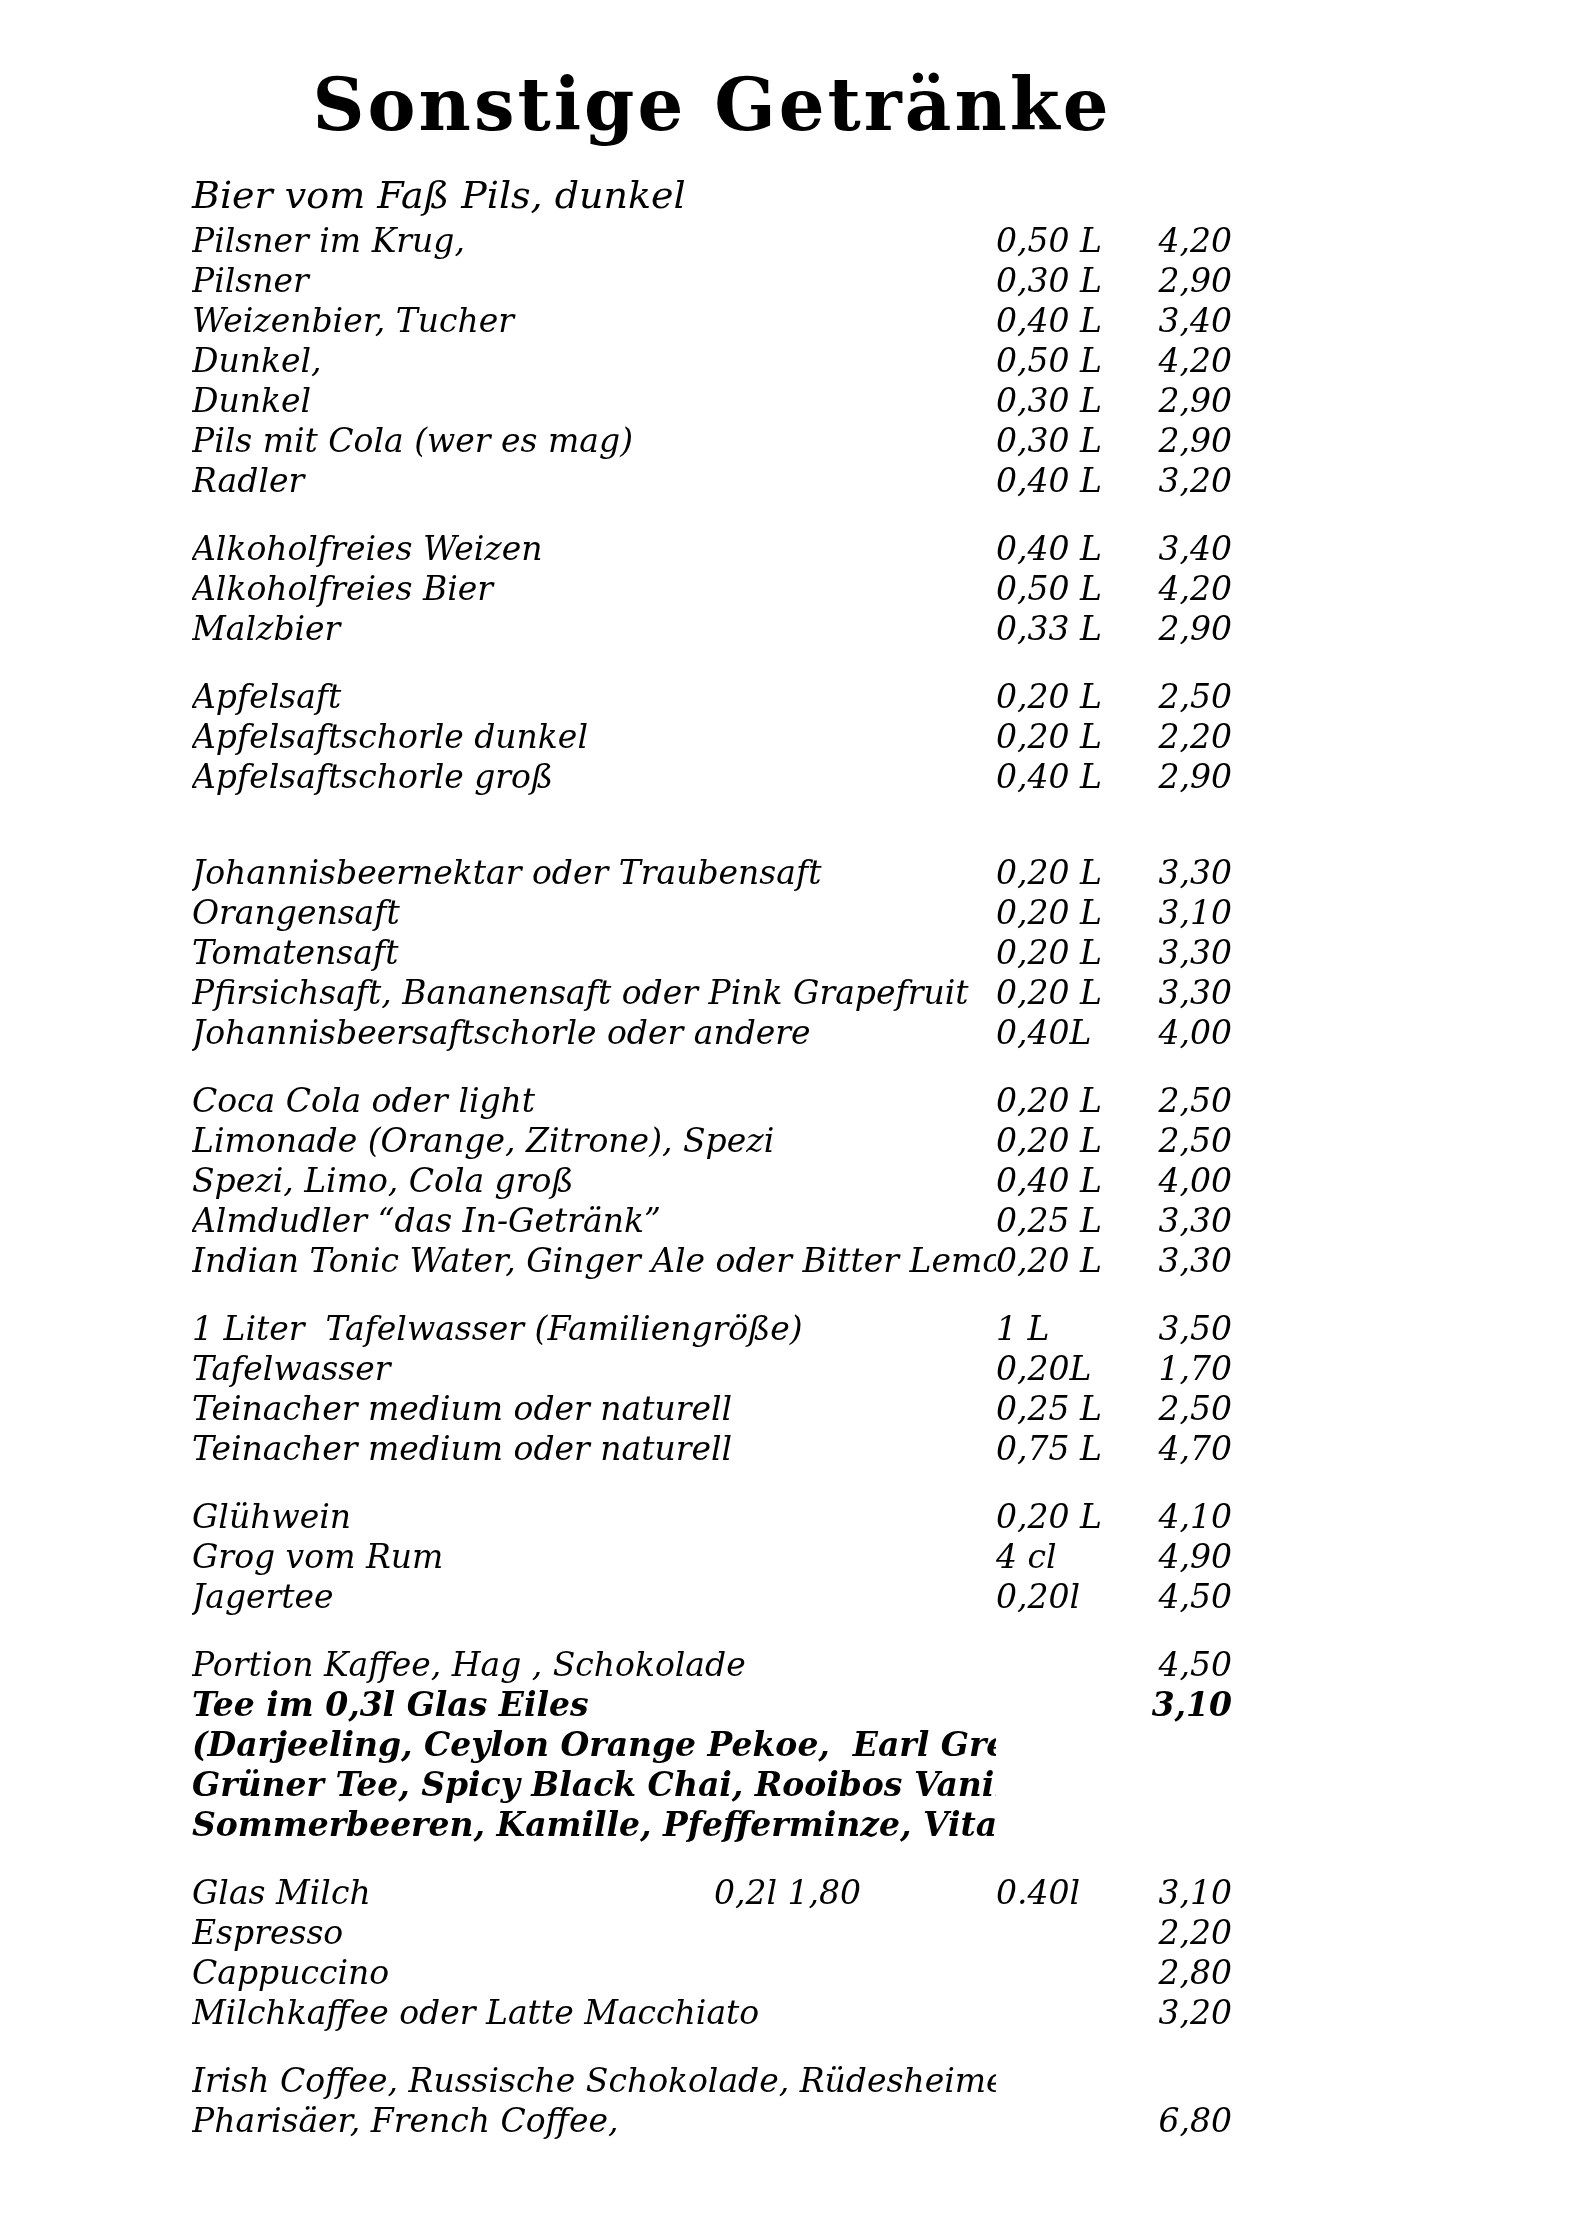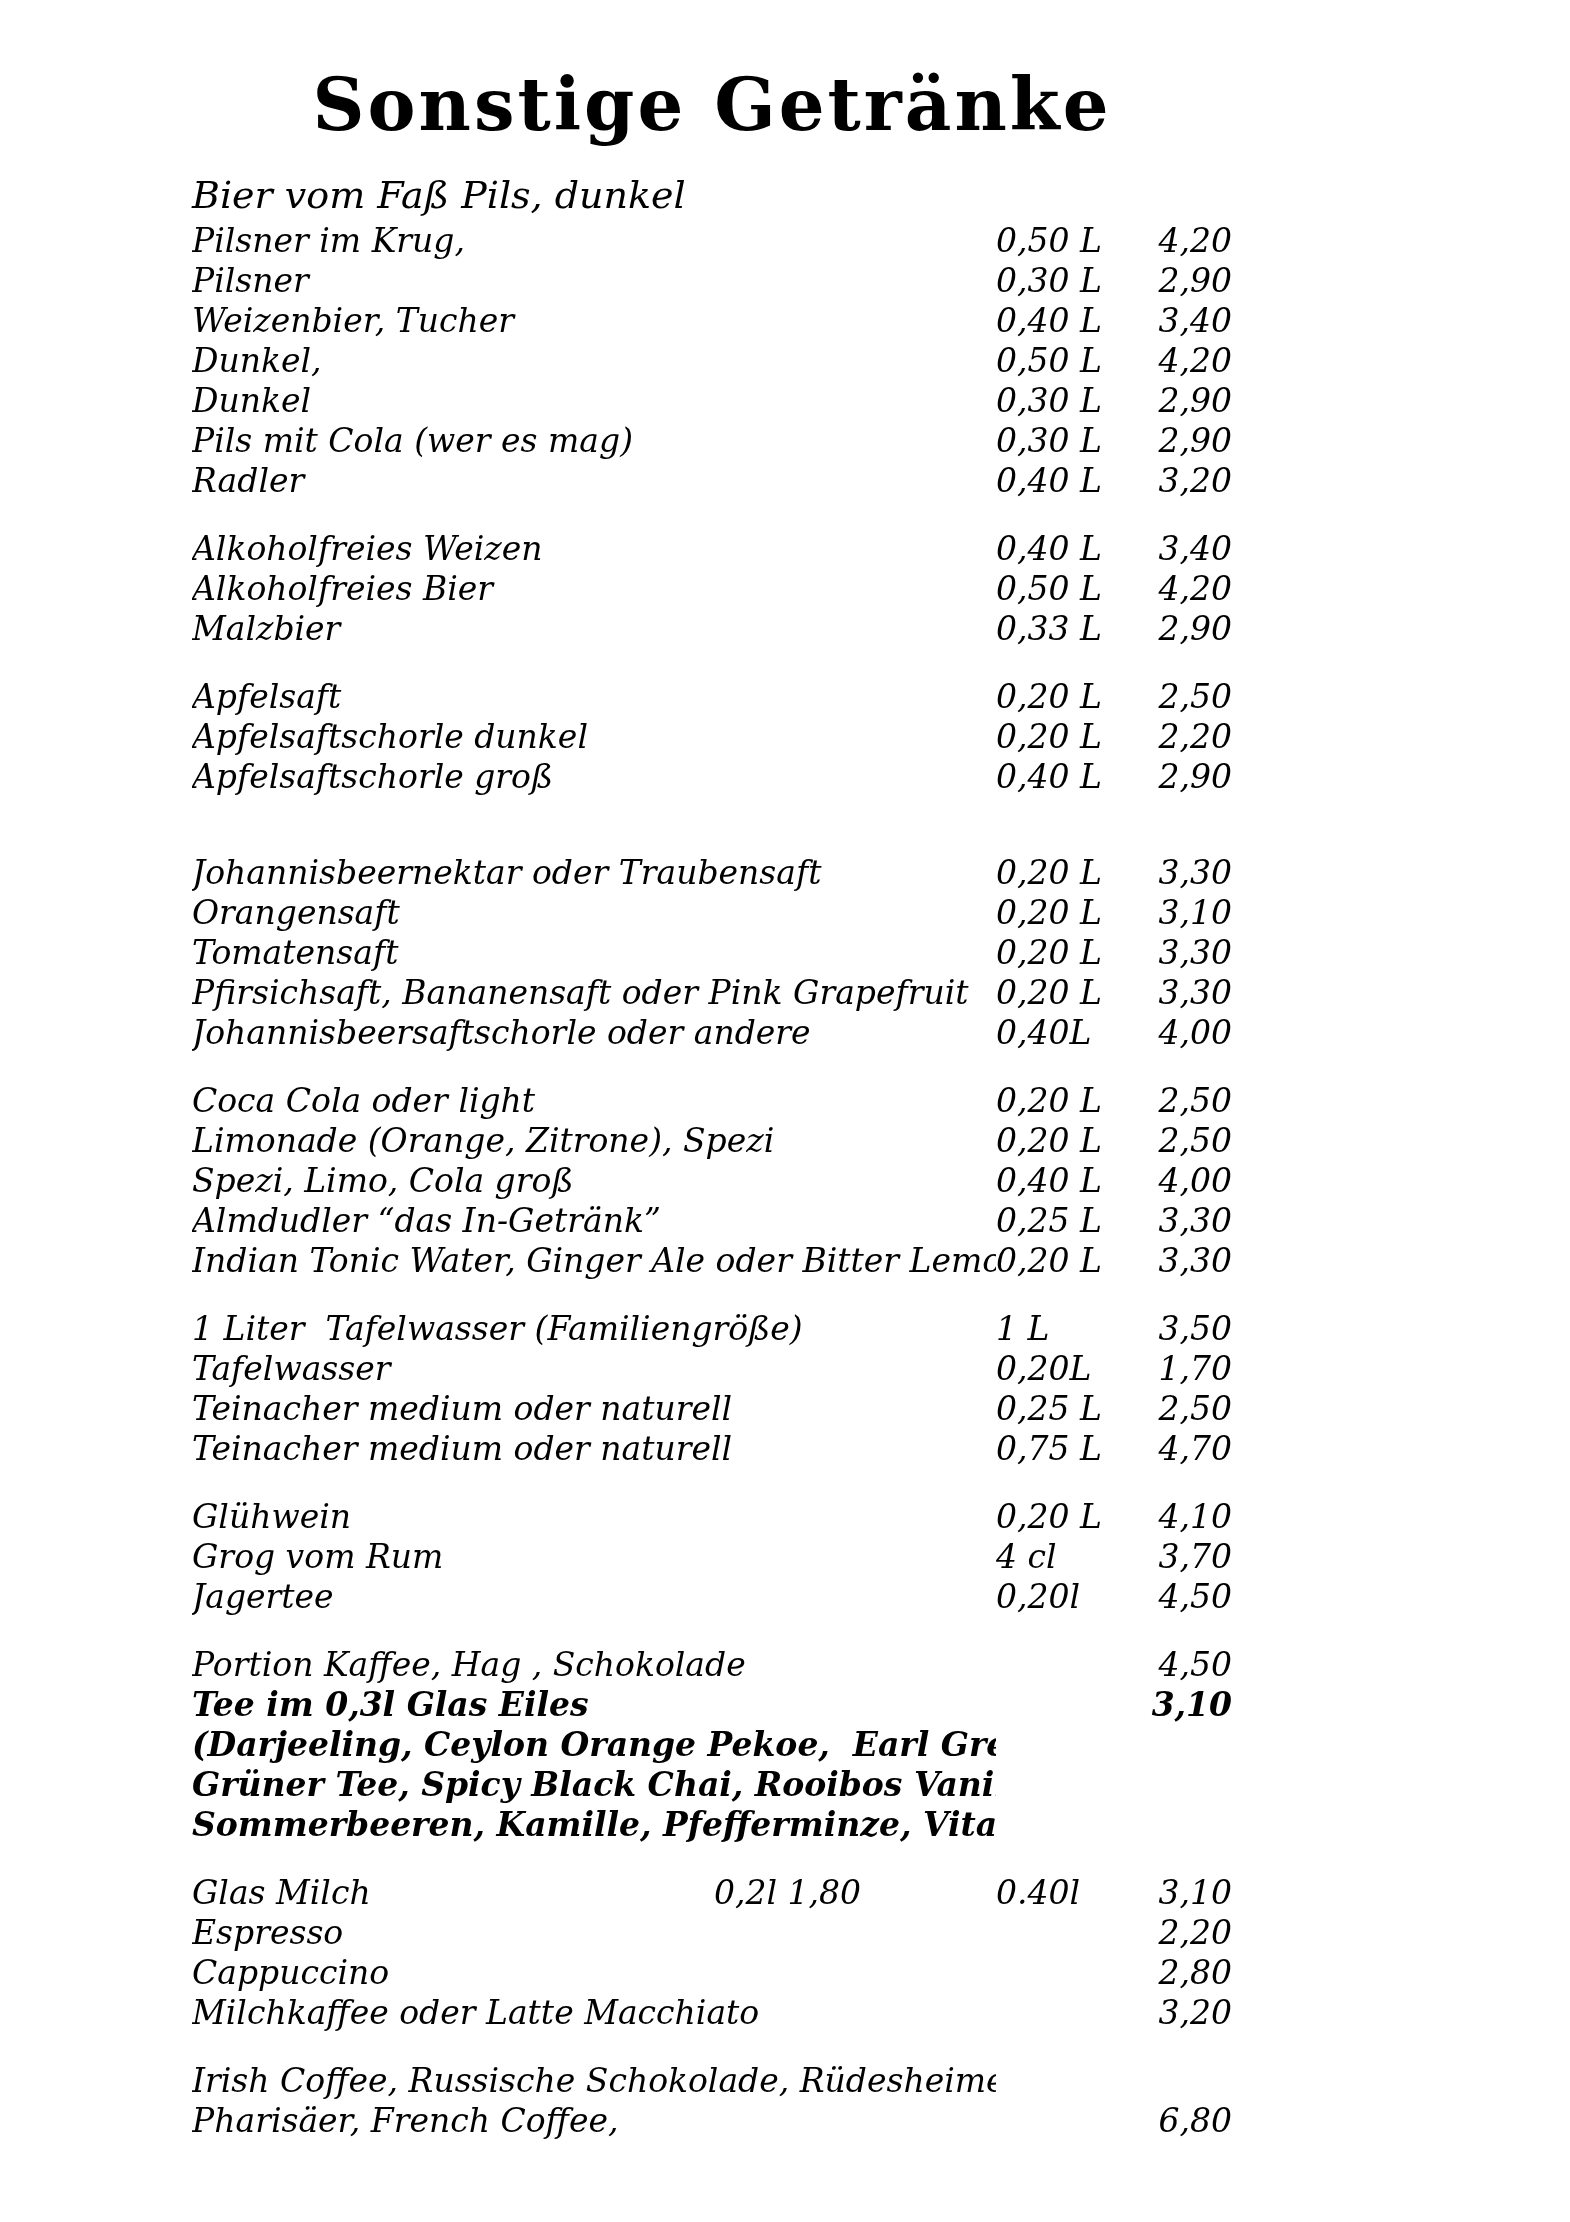--- a/index.html
+++ b/index.html
@@ -192,21 +192,21 @@
       </div>
       <div class="menu-section">
         <div class="menu-row">
           <span class="item-name">Glühwein</span>
           <span class="item-vol">0,20 L</span>
           <span class="item-price">4,10</span>
         </div>
         <div class="menu-row">
           <span class="item-name">Grog vom Rum</span>
           <span class="item-vol">4 cl</span>
-          <span class="item-price">3,70</span>
+          <span class="item-price">4,90</span>
         </div>
         <div class="menu-row">
           <span class="item-name">Jagertee</span>
           <span class="item-vol">0,20l</span>
           <span class="item-price">4,50</span>
         </div>
       </div>
       <div class="menu-section">
         <div class="menu-row">
           <span class="item-name">Portion Kaffee, Hag , Schokolade</span>

